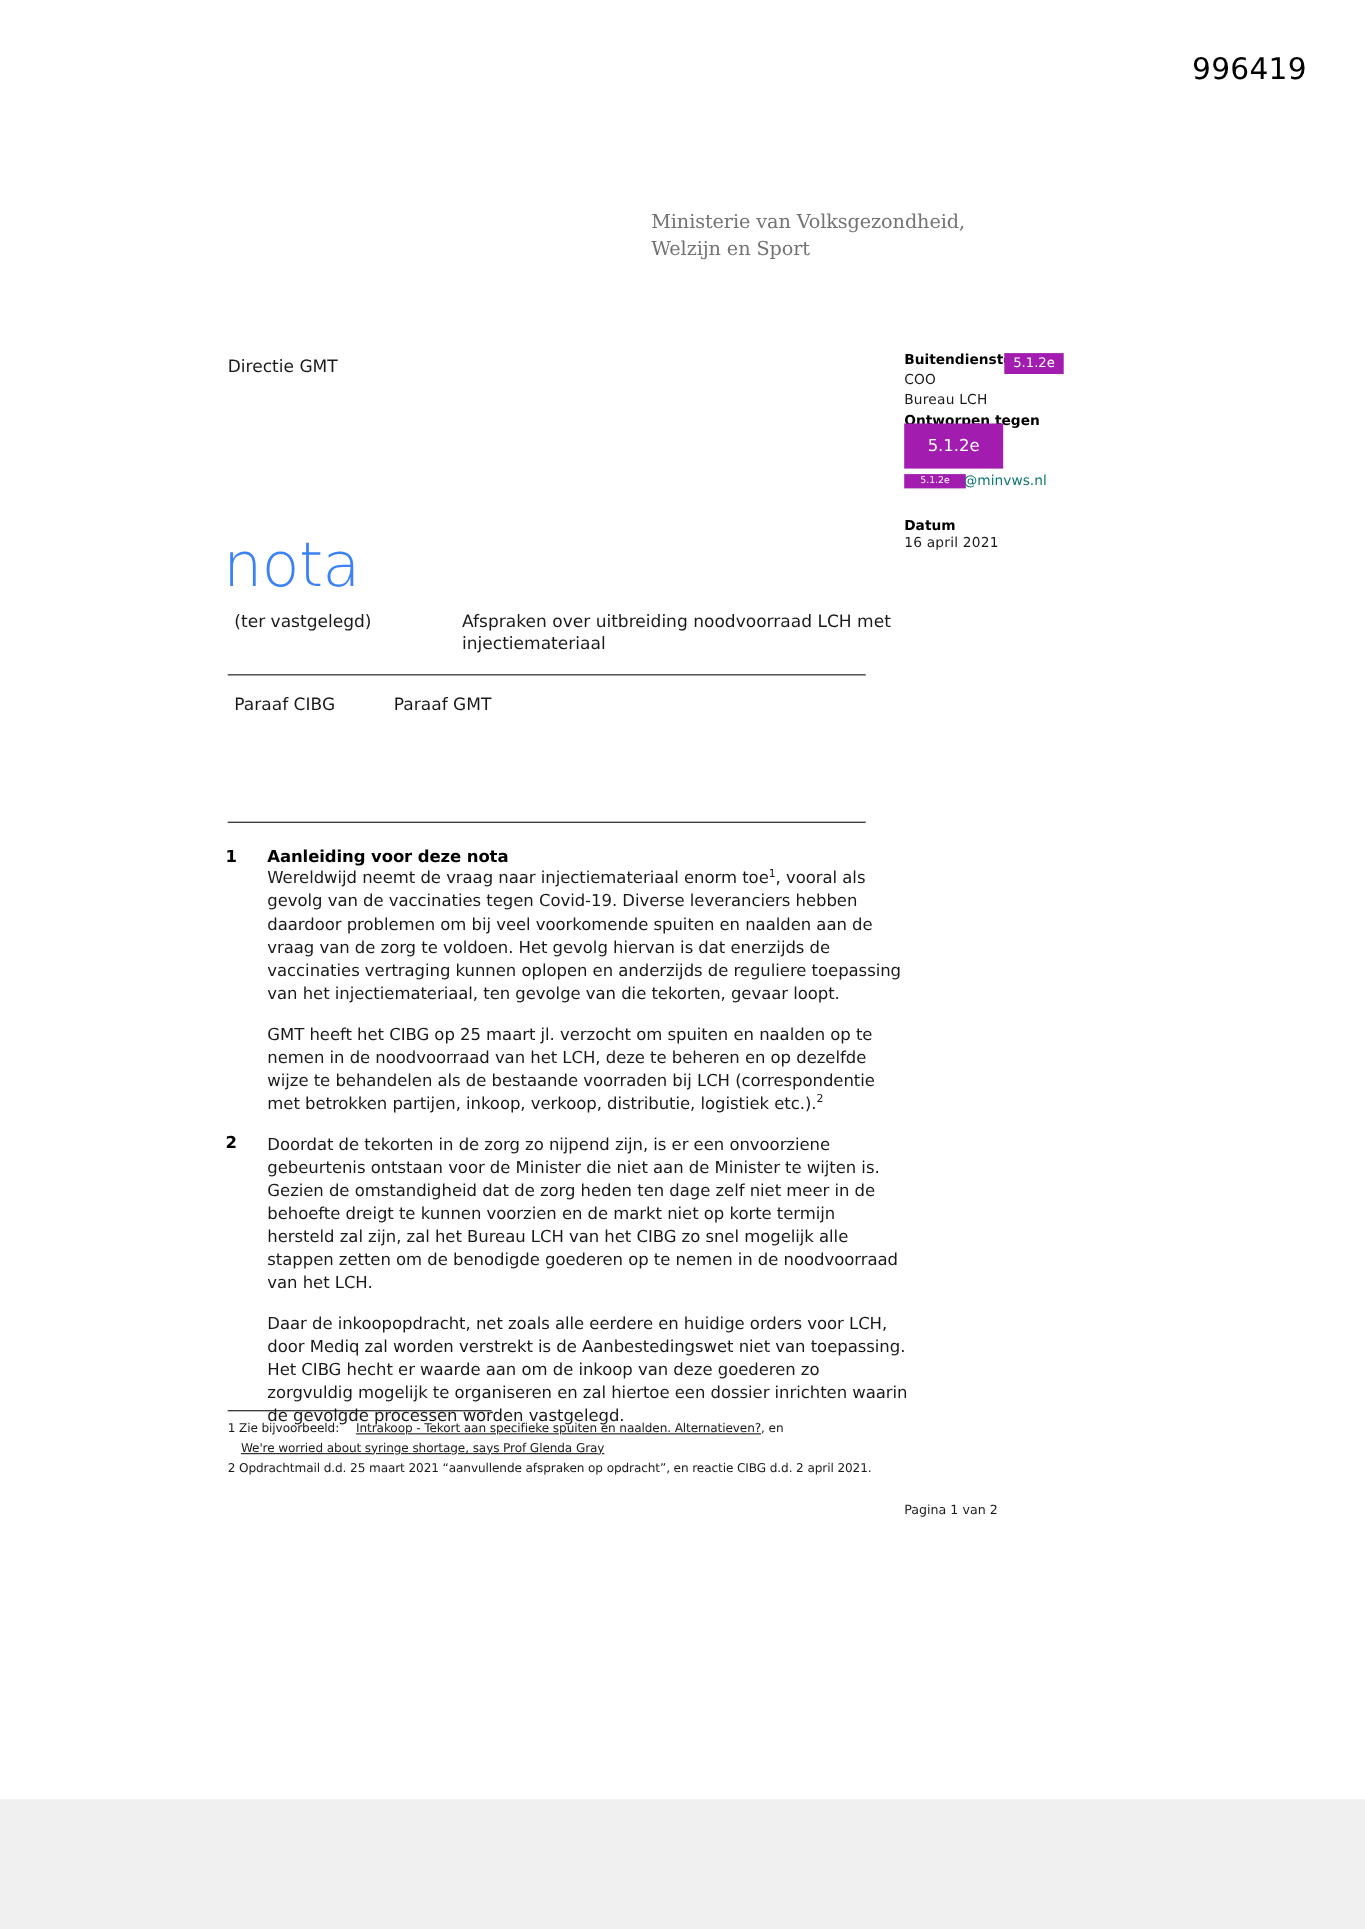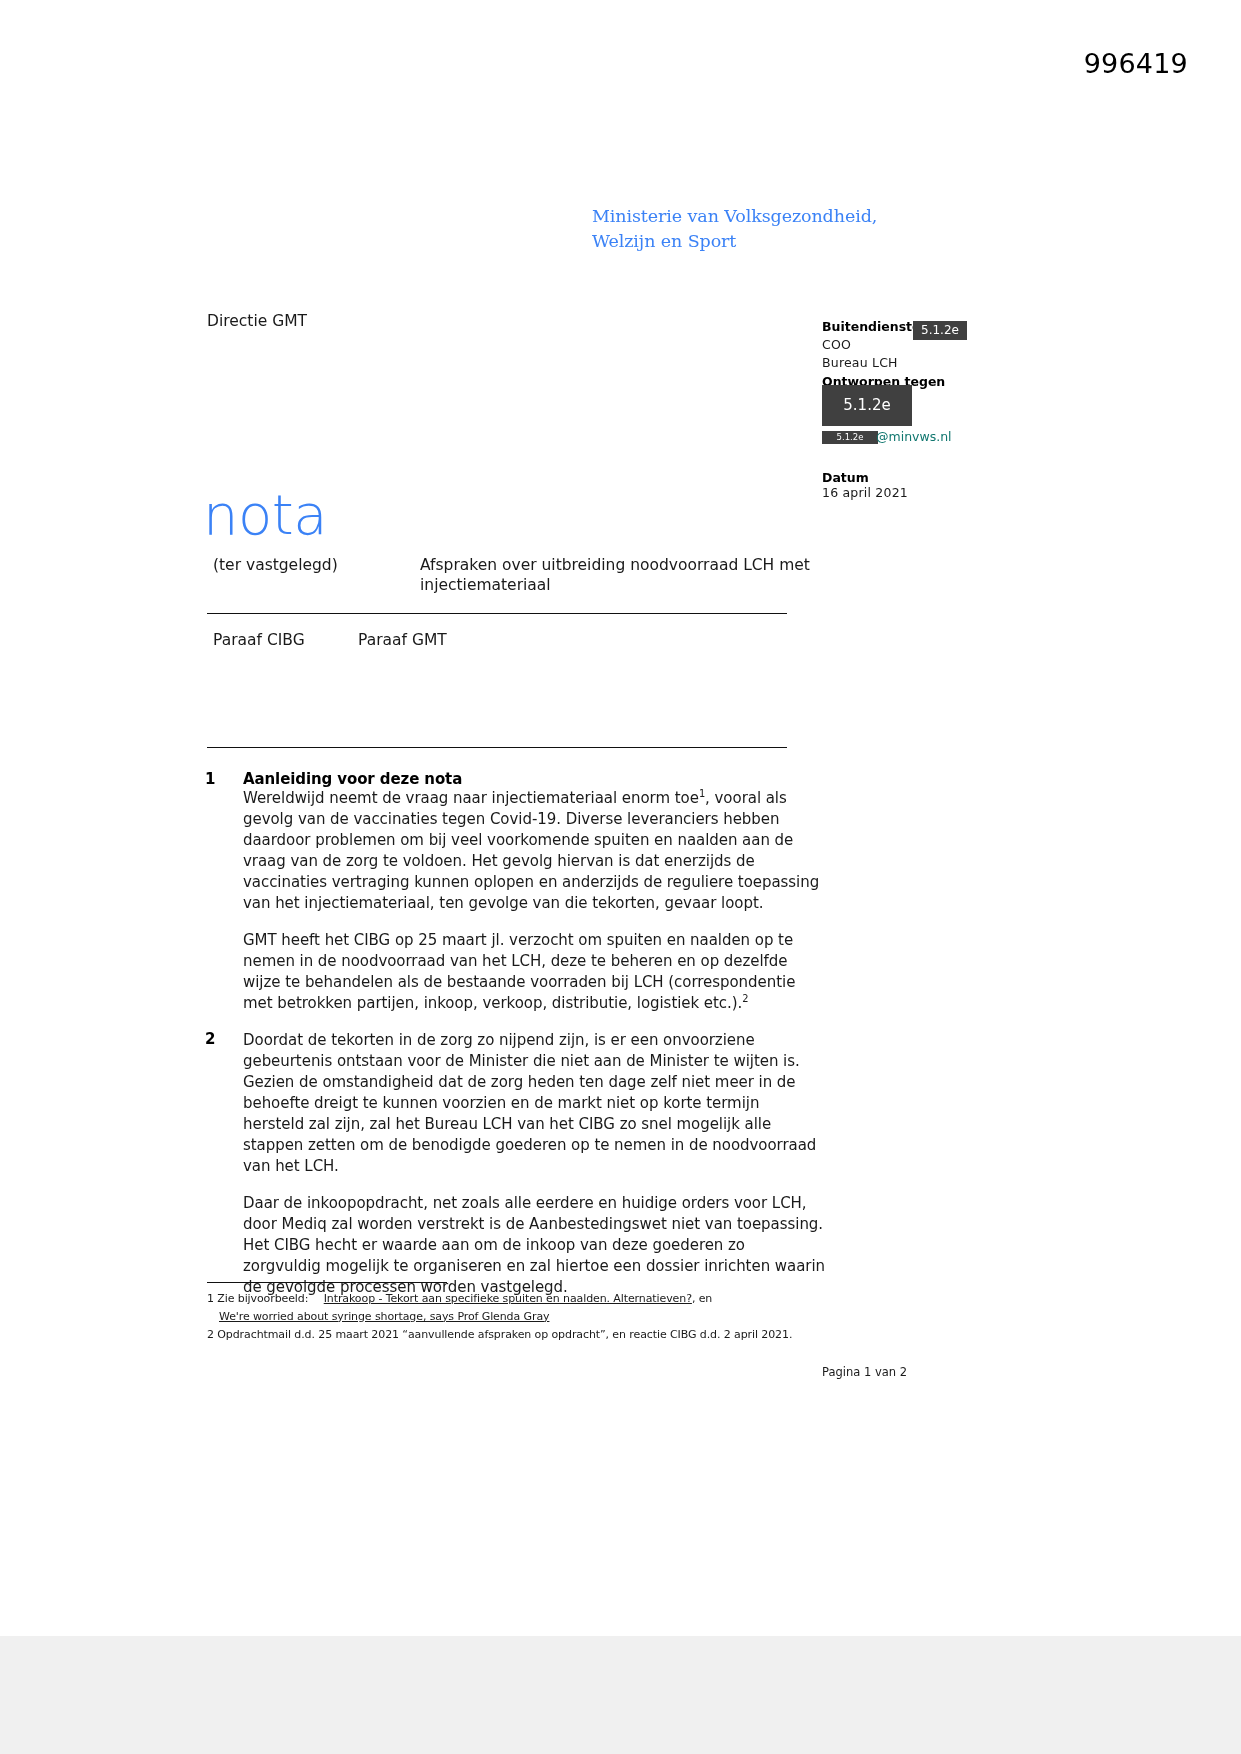--- a/index.html
+++ b/index.html
@@ -27,33 +27,33 @@
     font-size: 27px;
     color: #000;
     letter-spacing: 0.2px;
     font-family: "DejaVu Sans", sans-serif;
   }
 
   
   .ministry {
     position: absolute;
     left: 592px;
-    top: 204px;
+    top: 190px;
     font-family: "DejaVu Serif", serif;
     font-size: 17.5px;
     line-height: 1.42;
-    color: #3b82f6;
+    color: #737373;
     letter-spacing: -0.1px;
   }
 
   
   .directie {
     position: absolute;
     left: 207px;
-    top: 312px;
+    top: 324px;
     font-size: 15.5px;
     color: #1a1a1a;
   }
 
   
   .meta {
     position: absolute;
     left: 822px;
     top: 318px;
     width: 330px;
@@ -68,21 +68,21 @@
   }
   .meta-line {
     font-size: 12.5px;
     color: #1a1a1a;
     letter-spacing: 0.2px;
   }
   .meta-group { margin-bottom: 13px; }
 
   .redaction {
     display: inline-block;
-    background: #404040;
+    background: #a21caf;
     color: #ffffff;
     text-align: center;
     vertical-align: middle;
     font-family: "DejaVu Sans", sans-serif;
   }
   
   .redaction-inline {
     position: absolute;
     left: 913px;
     top: 321px;

